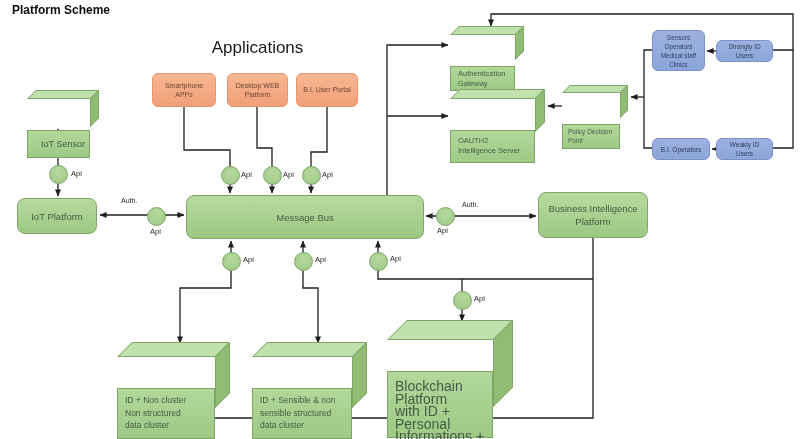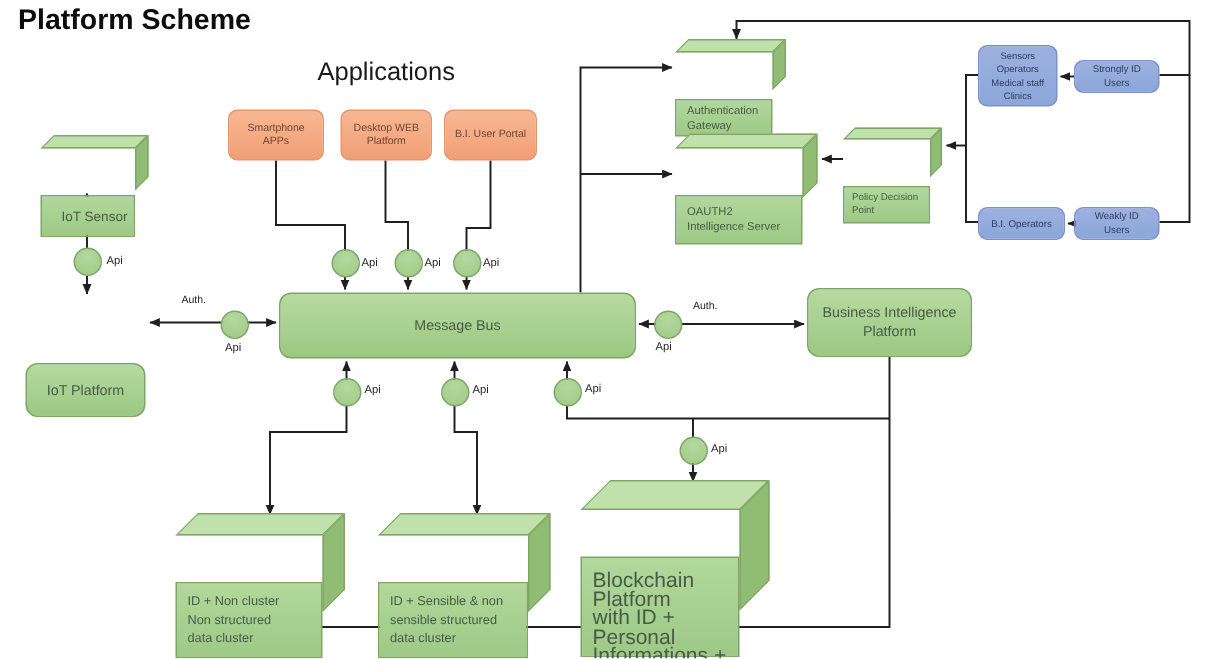--- a/index.html
+++ b/index.html
@@ -32,21 +32,21 @@
         box-sizing:border-box;border:1px solid #7ea667;background:#91bc74;
         transform:skewY(-45deg);transform-origin:0 0;}
   .pad3d{padding:4px 4px 0 7px;}
   
   .api{position:absolute;z-index:3;width:19px;height:19px;border-radius:50%;
        box-sizing:border-box;border:1px solid #7ea667;
        background:radial-gradient(circle at 50% 30%,#b4d99f,#9fc986);}
   
   .lbl{position:absolute;z-index:4;font-size:7.5px;color:#262626;white-space:nowrap;}
   .lbl-auth{font-size:7px;}
-  #title{position:absolute;left:12px;top:3px;z-index:4;font-size:19px;font-weight:600;color:#0d0d0d;}
+  #title{position:absolute;left:12px;top:3px;z-index:4;font-size:12px;font-weight:600;color:#0d0d0d;}
   #apps-heading{position:absolute;left:210px;top:38px;width:95px;z-index:4;
                 font-size:17px;color:#1a1a1a;text-align:center;}
 </style>
 </head>
 <body>
 
 <div id="canvas">
 
   <svg id="wires" width="806" height="439" viewBox="0 0 806 439">
     <defs>
@@ -98,21 +98,21 @@
   <div class="obox" style="left:296px;top:73px;width:62px;height:34px;">
     <div>B.I. User Portal</div>
   </div>
 
   <div class="box3d" style="left:27px;top:90px;--w:63px;--h:28px;--d:9px;">
     <div class="face-top"></div>
     <div class="face-side"></div>
     <div class="face-front" style="font-size:9px;line-height:26px;padding-left:9px;text-align:center;">IoT Sensor</div>
   </div>
 
-  <div class="rbox" style="left:17px;top:198px;width:80px;height:36px;font-size:9.5px;margin-top:44px;">
+  <div class="rbox" style="left:17px;top:198px;width:80px;height:36px;font-size:9.5px;">
     <div>IoT Platform</div>
   </div>
   <div class="rbox" style="left:186px;top:195px;width:238px;height:44px;font-size:9.5px;">
     <div>Message Bus</div>
   </div>
   <div class="rbox" style="left:538px;top:192px;width:110px;height:46px;font-size:9.5px;line-height:13px;">
     <div>Business Intelligence</div>
     <div>Platform</div>
   </div>
 

